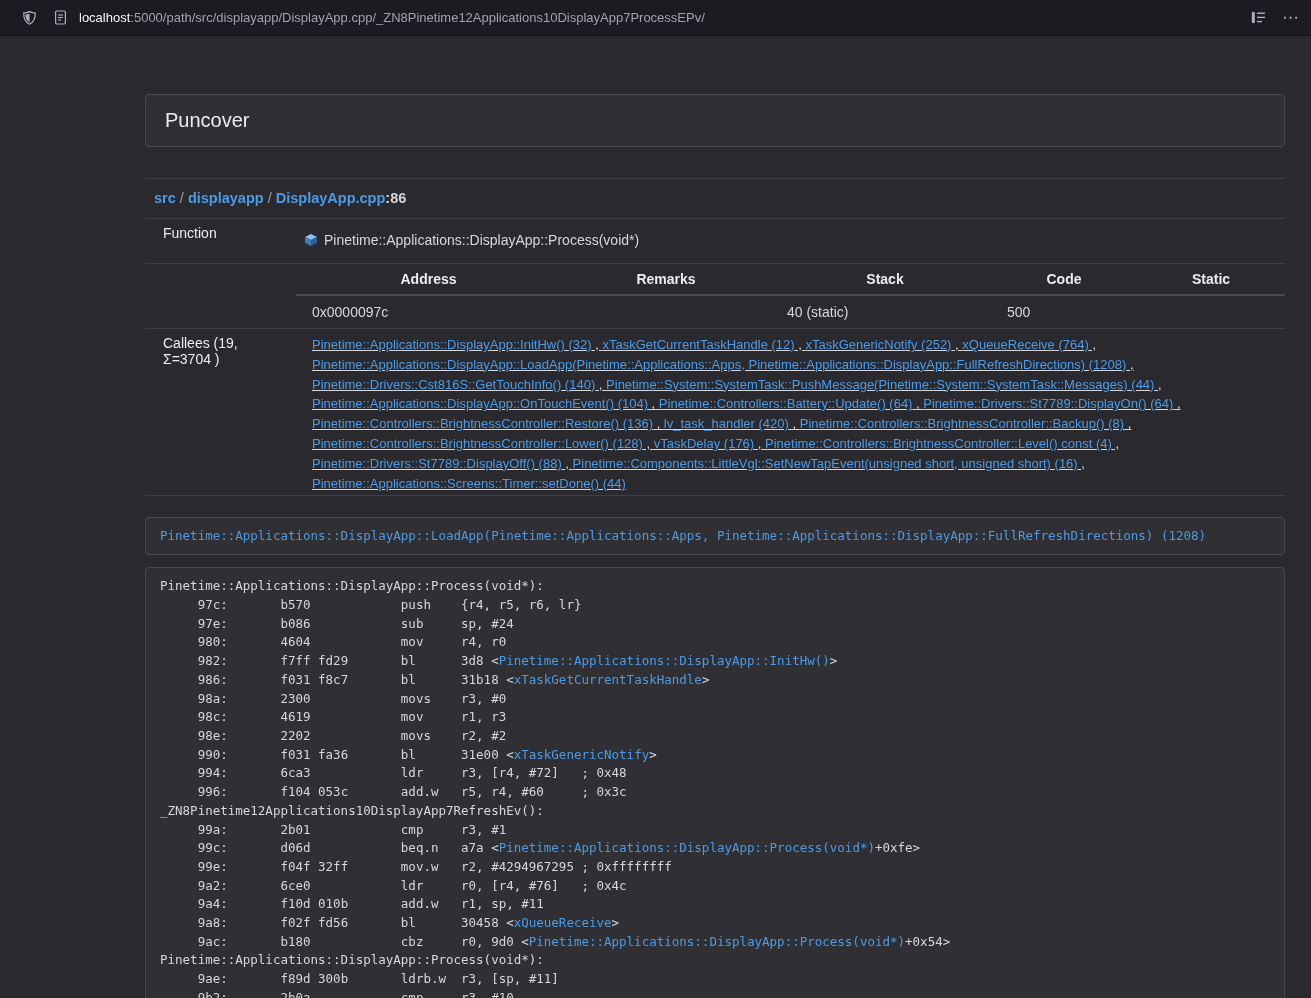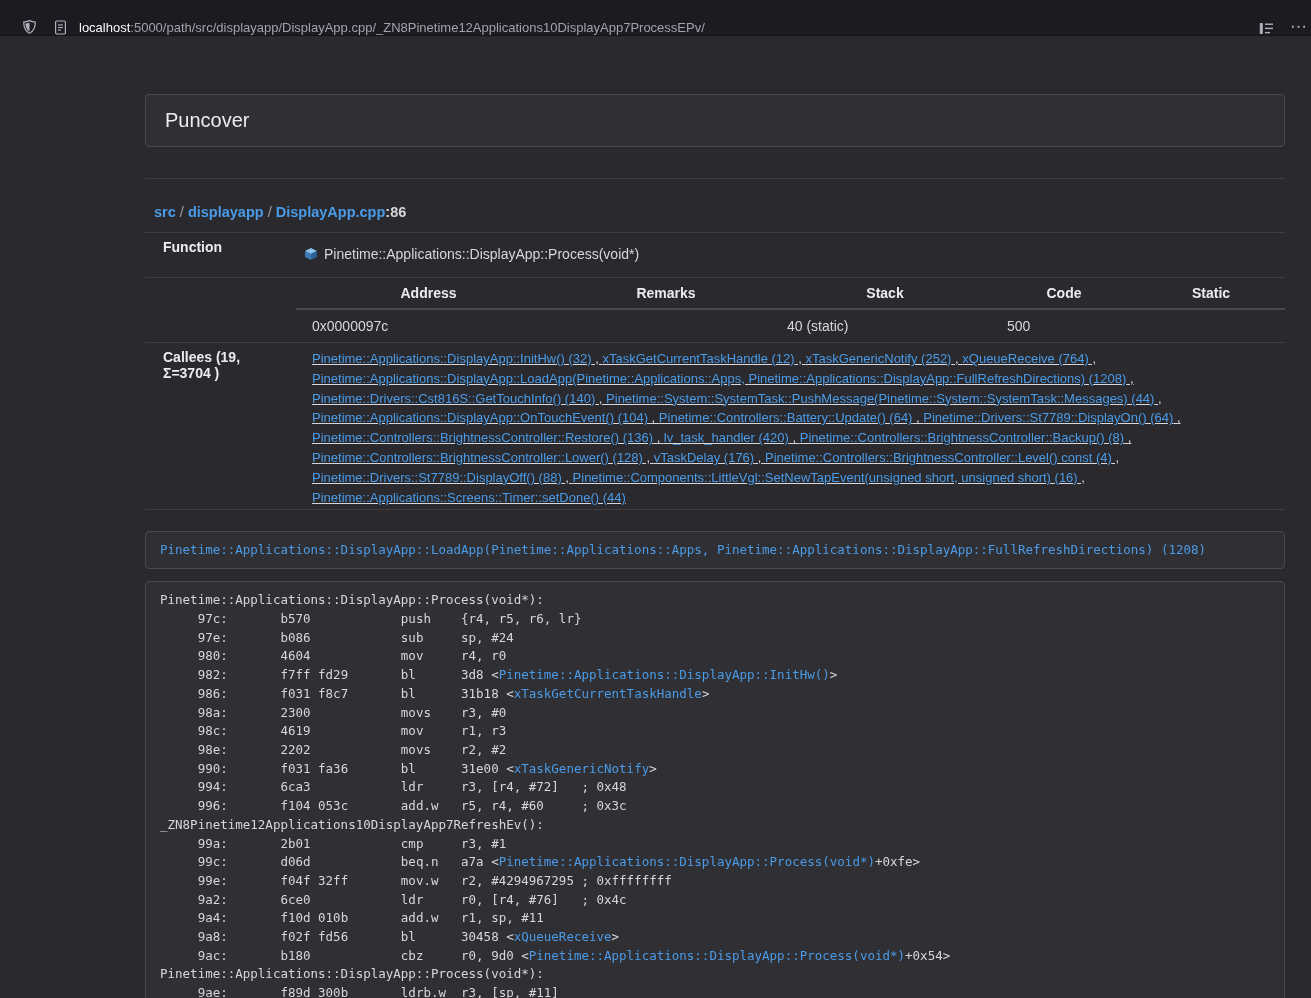--- a/index.html
+++ b/index.html
@@ -6,43 +6,43 @@
     --page-bg:#2a2a2e; --topbar-bg:#1c1b22; --panel-bg:#303034; --border:#48484e;
     --row-border:#3e3e44; --text:#d7d7db; --heading:#ebebf0; --muted:#9d9da5;
     --link:#4a9be8; --icon:#b1b1b9; --url-domain:#f9f9fb; --url-muted:#a2a2aa;
   }
   *{box-sizing:border-box;margin:0;padding:0;}
   html,body{width:1311px;height:998px;overflow:hidden;}
   body{background:var(--page-bg);font-family:"Liberation Sans",sans-serif;color:var(--text);}
 
   
   .topbar{height:36px;background:var(--topbar-bg);border-bottom:1px solid #141317;
-          display:flex;align-items:flex-end;padding:0 4px 0 22px;}
+          display:flex;align-items:center;padding:0 12px 0 22px;}
   .tb-icon{display:inline-flex;align-items:center;justify-content:center;flex:0 0 auto;}
   .tb-icon + .tb-icon{margin-left:17px;}
   .urlbar{flex:1 1 auto;margin:0 14px 0 12px;font-size:13px;white-space:nowrap;overflow:hidden;}
   .url-domain{color:var(--url-domain);}
   .url-path{color:var(--url-muted);}
   .tb-dots{margin-left:16px;color:var(--icon);font-size:17px;line-height:1;flex:0 0 auto;cursor:pointer;}
 
   
   .container{margin-left:145px;width:1140px;}
   .jumbotron{margin-top:58px;background:var(--panel-bg);border:1px solid var(--border);
              border-radius:4px;padding:14px 19px;}
   .title{font-size:20px;font-weight:500;color:var(--heading);}
   hr.divider{border:none;border-top:1px solid var(--row-border);margin:31px 0 0;}
-  .breadcrumb{margin-top:25px;padding-left:9px;font-size:14.5px;font-weight:bold;}
+  .breadcrumb{margin-top:11px;padding-left:9px;font-size:14.5px;font-weight:bold;}
   .bc-sep{color:var(--muted);font-weight:normal;}
   .bc-suffix{color:var(--text);}
   a.link{color:var(--link);text-decoration:none;cursor:pointer;}
 
   
   table.main{width:100%;border-collapse:collapse;margin-top:12px;font-size:14px;color:var(--text);}
   table.main > tbody > tr{border-top:1px solid var(--row-border);border-bottom:1px solid var(--row-border);}
-  th.rowlabel{width:151px;text-align:left;vertical-align:top;font-weight:bold;
+  th.rowlabel{width:151px;text-align:left;vertical-align:top;font-weight:normal;
               padding:6px 8px 22px 18px;color:var(--heading);line-height:16px;}
   td.fncell{padding:6px 8px;line-height:16px;}
   .fn-icon{display:inline-block;vertical-align:-2px;margin-right:6px;}
   td.nest-cell{padding:0;vertical-align:top;}
   table.inner{width:100%;border-collapse:collapse;}
   table.inner th{text-align:center;font-weight:bold;color:var(--heading);
                  padding:7px 8px 7px 16px;border-bottom:2px solid var(--border);line-height:16px;}
   table.inner td{padding:8px 8px 8px 16px;line-height:16px;}
   td.callees{padding:6px 8px 2px 16px;font-size:13px;line-height:19.8px;vertical-align:top;text-decoration:underline;}
 

